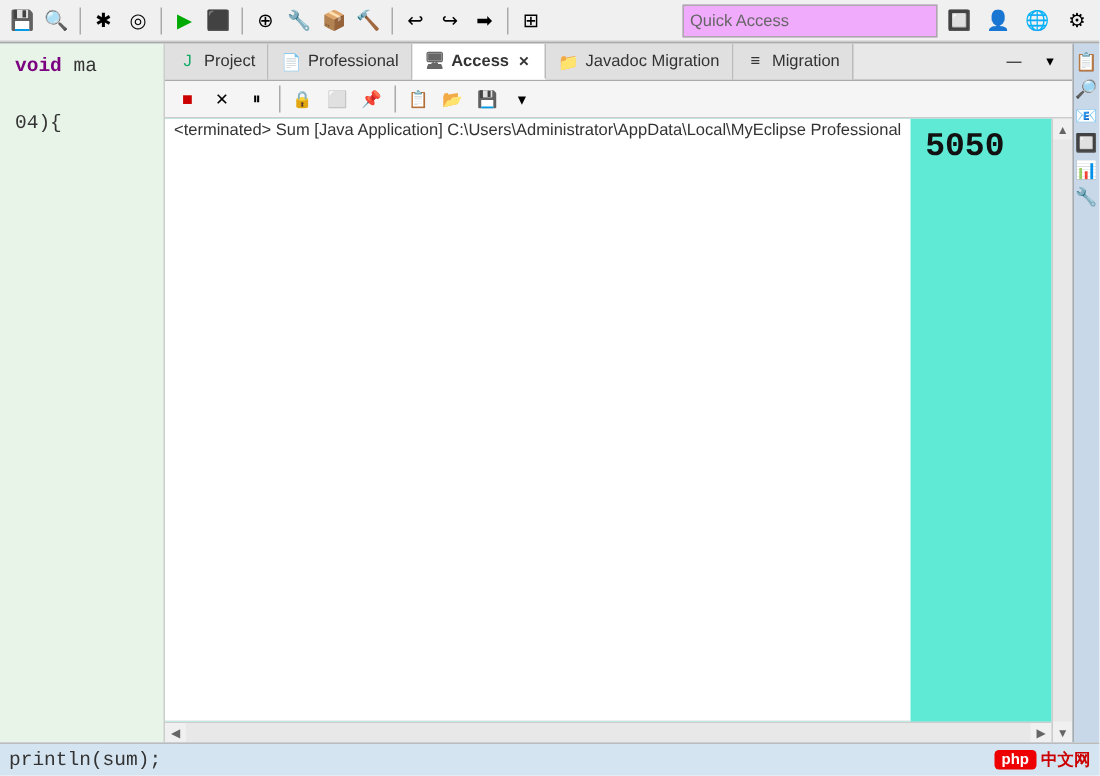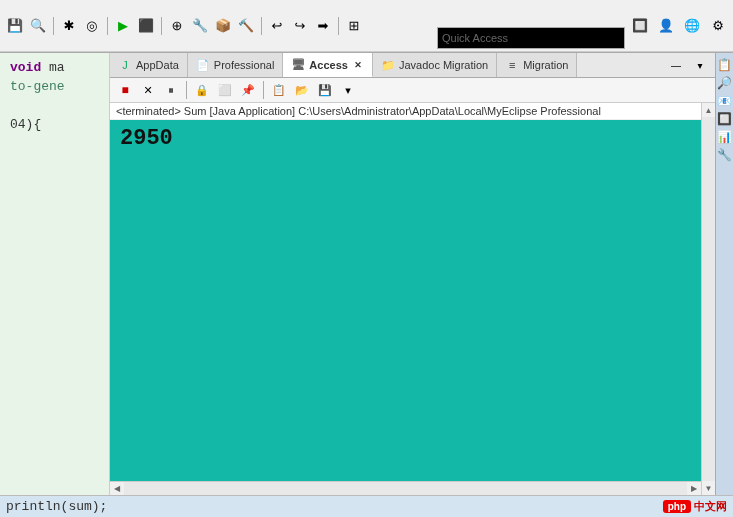--- a/index.html
+++ b/index.html
@@ -40,27 +40,26 @@
       background: transparent;
       cursor: pointer;
       display: inline-flex;
       align-items: center;
       justify-content: center;
       font-size: 13px;
       border-radius: 2px;
     }
     .quick-access-input {
       height: 22px;
-      width: 188px;
+      width: 170px;
       border: 1px solid #aaa;
       padding: 0 4px;
       font-size: 11px;
-      background: #000000;
+      background: #f0abfc;
       color: #666;
-      margin-top: 25px;
     }
     .toolbar-icon-group {
       display: flex;
       align-items: center;
       gap: 1px;
     }
 
     
     .main-area {
       display: flex;
@@ -157,24 +156,24 @@
       background: #f5f5f5;
       border-bottom: 1px solid #ccc;
       padding: 1px 4px;
       gap: 1px;
       min-height: 24px;
     }
 
     
     .console-content {
       flex: 1;
-      background: #14b8a6;
-      overflow: hidden;
-      display: flex;
-      flex-direction: column;
+      background: #5eead4;
+      overflow: hidden;
+      display: flex;
+      flex-direction: row;
       position: relative;
     }
     .console-header-bar {
       font-size: 11px;
       color: #333;
       padding: 2px 6px;
       border-bottom: 1px solid #eee;
       background: white;
       white-space: nowrap;
       overflow: hidden;
@@ -340,23 +339,20 @@
   </div>
 </div>
 
 <div class="main-area">
 
   <div class="code-panel">
     <div class="code-line">
       <span class="code-keyword">void</span>
       <span> ma</span>
     </div>
-    <div class="code-line">
-      <span class="code-comment">to-gene</span>
-    </div>
     <div class="code-line">&nbsp;</div>
     <div class="code-line">04){</div>
     <div class="code-line">&nbsp;</div>
     <div class="code-line">&nbsp;</div>
     <div class="code-line">&nbsp;</div>
     <div class="code-line">&nbsp;</div>
     <div class="code-line">&nbsp;</div>
     <div class="code-line">&nbsp;</div>
     <div class="code-line">&nbsp;</div>
     <div class="code-line">&nbsp;</div>
@@ -364,21 +360,21 @@
     <div class="code-line">&nbsp;</div>
     <div class="code-line">&nbsp;</div>
     <div class="code-line">&nbsp;</div>
   </div>
 
   <div class="right-panel">
 
     <div class="tab-bar">
       <div class="tab">
         <span class="tab-icon" style="color:#1a6; font-size:11px;">J</span>
-        <span>AppData</span>
+        <span>Project</span>
       </div>
       <div class="tab">
         <span class="tab-icon" style="color:#666; font-size:11px;">📄</span>
         <span>Professional</span>
       </div>
       <div class="tab active">
         <span class="tab-icon" style="color:#666; font-size:11px;">🖥</span>
         <span>Access</span>
         <span class="tab-close">✕</span>
       </div>
@@ -408,21 +404,21 @@
       <button class="toolbar-btn" style="font-size:11px;">📋</button>
       <button class="toolbar-btn" style="font-size:11px;">📂</button>
       <button class="toolbar-btn" style="font-size:11px;">💾</button>
       <button class="toolbar-btn" style="font-size:11px;">▾</button>
     </div>
 
     <div class="console-with-scroll">
       <div class="console-main">
         <div class="console-content">
           <div class="console-header-bar">&lt;terminated&gt; Sum [Java Application] C:\Users\Administrator\AppData\Local\MyEclipse Professional</div>
-          <div class="console-output">2950</div>
+          <div class="console-output">5050</div>
         </div>
 
         <div class="console-hscroll">
           <div class="hscroll-arrow">◀</div>
           <div class="hscroll-track"></div>
           <div class="hscroll-arrow">▶</div>
         </div>
       </div>
 
       <div class="console-scroll">

